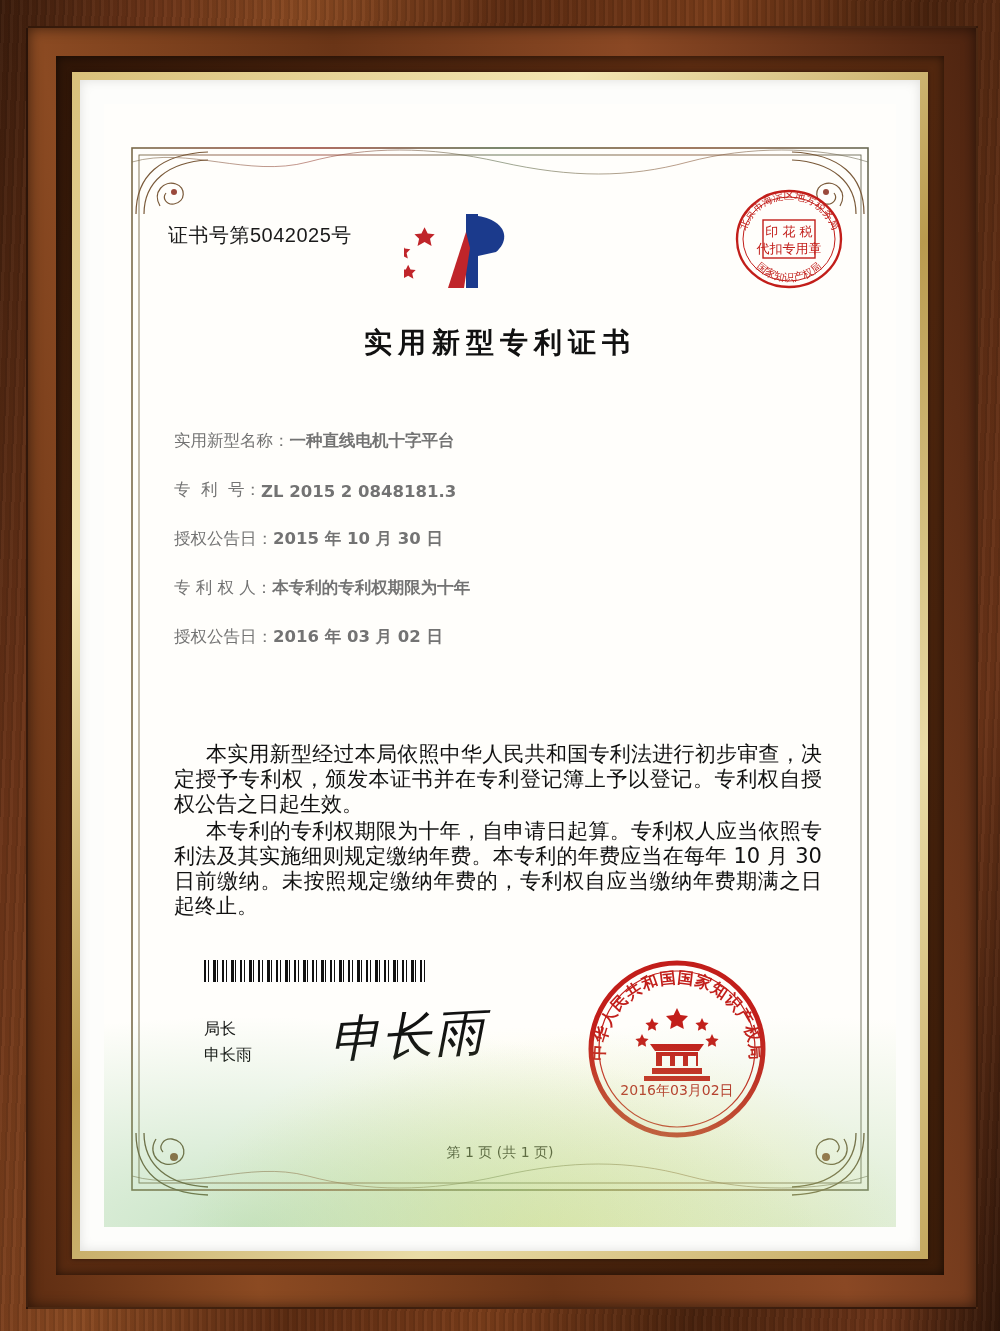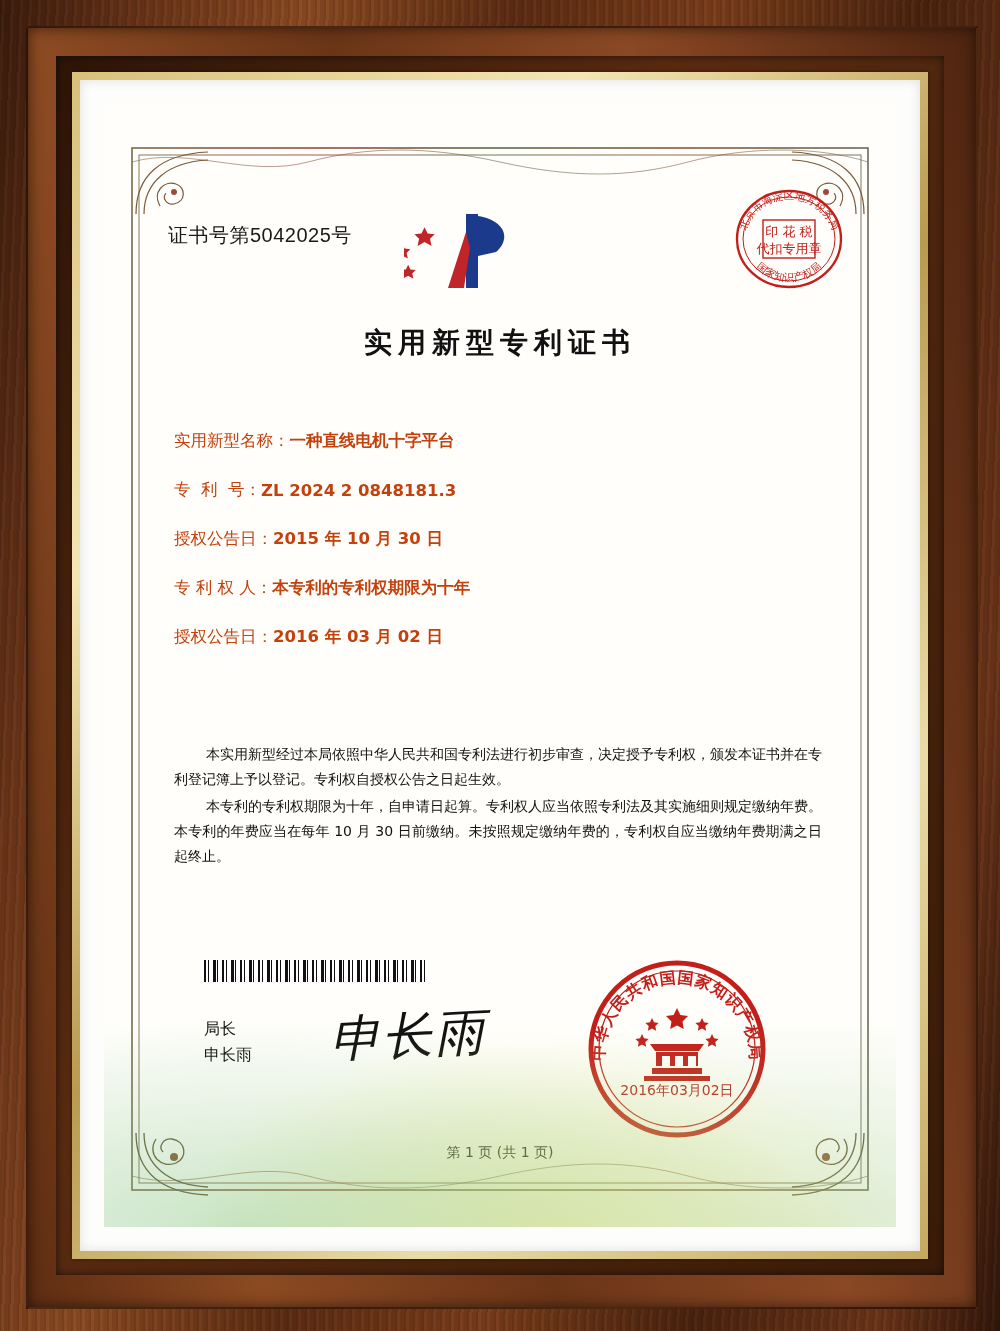--- a/index.html
+++ b/index.html
@@ -68,25 +68,25 @@
   .seal-top{
     position:absolute;right:48px;top:76px;width:118px;height:118px;
   }
   .title{
     position:absolute;left:0;right:0;top:220px;text-align:center;
     font-family:"DejaVu Sans","Liberation Sans",sans-serif;
     font-weight:bold;font-size:28px;letter-spacing:6px;color:#111;
   }
   
   .fields{position:absolute;left:70px;top:326px;width:650px;}
-  .field{display:flex;align-items:center;margin-bottom:27px;font-size:16.5px;color:#c2410c;}
+  .field{display:flex;align-items:flex-end;margin-bottom:27px;font-size:16.5px;color:#737373;}
   .field .lbl{white-space:pre;font-family:"DejaVu Sans","Liberation Sans",sans-serif;}
   .field .val{font-family:"DejaVu Sans","Liberation Sans",sans-serif;font-weight:bold;}
   
-  .body-text{position:absolute;left:70px;top:638px;width:648px;font-size:14px;line-height:25px;color:#111;}
+  .body-text{position:absolute;left:70px;top:638px;width:648px;font-size:21px;line-height:25px;color:#111;}
   .body-text p{margin:0 0 2px 0;text-indent:32px;text-align:justify;font-family:"DejaVu Sans","Liberation Sans",sans-serif;}
   
   .barcode{position:absolute;left:100px;top:856px;width:222px;height:22px;
     background:
       repeating-linear-gradient(90deg,#111 0 2px,#fff 2px 4px,#111 4px 5px,#fff 5px 9px,#111 9px 12px,#fff 12px 13px,#111 13px 14px,#fff 14px 18px);
   }
   
   .sig-label{position:absolute;left:100px;top:912px;font-size:16px;color:#111;line-height:26px;font-family:"DejaVu Sans","Liberation Sans",sans-serif;}
   .handwriting{
     position:absolute;left:226px;top:896px;width:270px;height:66px;
@@ -195,21 +195,21 @@
 
   <div class="title">实用新型专利证书</div>
 
   <div class="fields">
     <div class="field">
       <span class="lbl">实用新型名称：</span>
       <span class="val">一种直线电机十字平台</span>
     </div>
     <div class="field">
       <span class="lbl">专  利  号：</span>
-      <span class="val">ZL 2024 2 0848181.3</span>
+      <span class="val">ZL 2015 2 0848181.3</span>
     </div>
     <div class="field">
       <span class="lbl">授权公告日：</span>
       <span class="val">2015 年 10 月 30 日</span>
     </div>
     <div class="field">
       <span class="lbl">专 利 权 人：</span>
       <span class="val">本专利的专利权期限为十年</span>
     </div>
     <div class="field">

